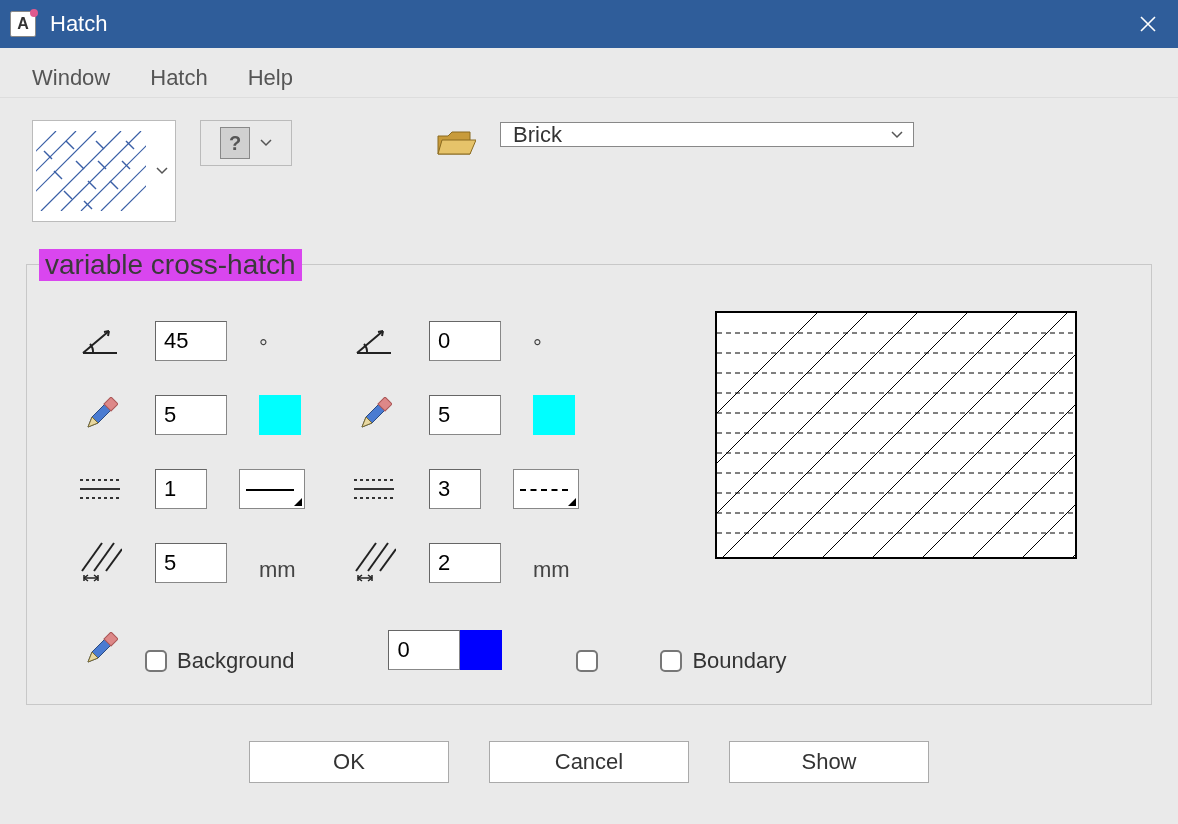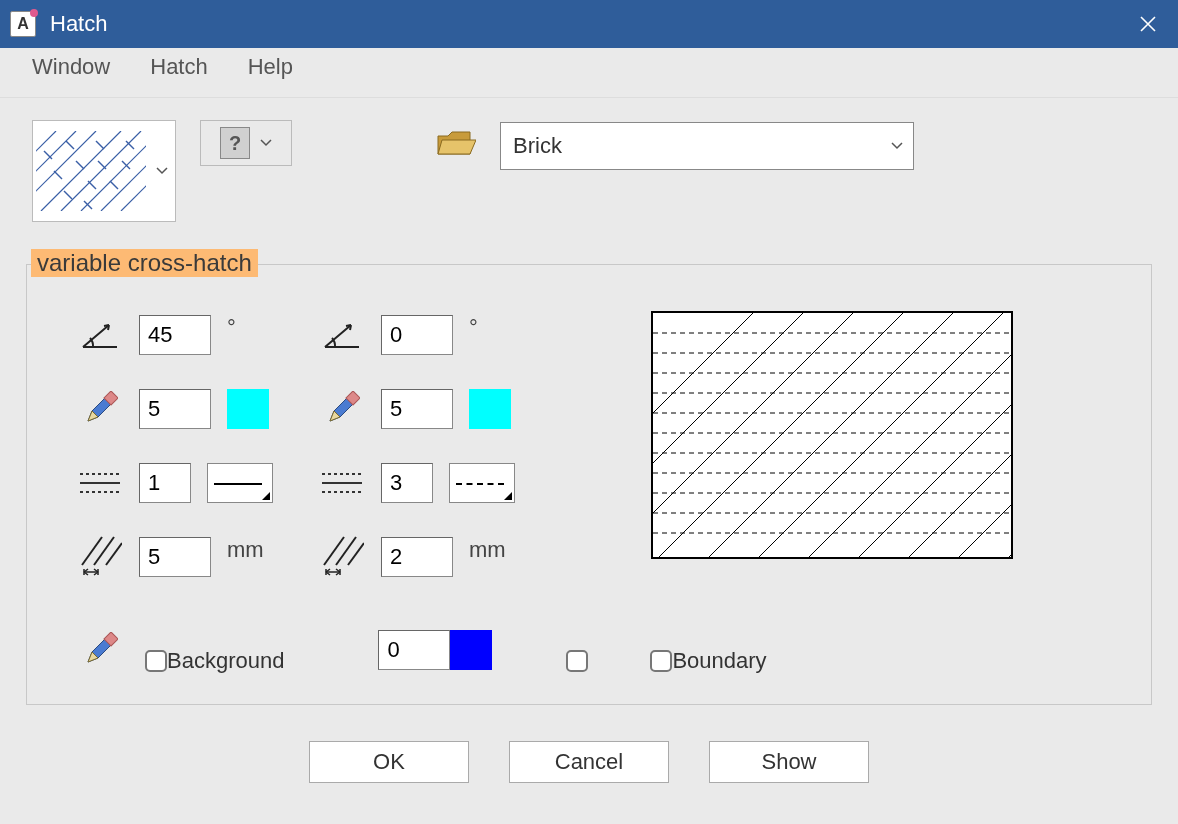--- a/index.html
+++ b/index.html
@@ -41,21 +41,21 @@
   }
   .titlebar .title { font-size: 22px; font-weight: 400; }
   .titlebar .spacer { flex: 1; }
   .titlebar .close {
     width: 44px; height: 48px;
     display: flex; align-items: center; justify-content: center;
     color: #fff; cursor: pointer;
   }
   .menubar {
     height: 50px;
-    display: flex; align-items: flex-start;
+    display: flex; align-items: flex-end;
     padding: 0 18px;
     background: #eaeaea;
     border-bottom: 1px solid #ddd;
     gap: 12px;
   }
   .menubar .item {
     padding: 6px 14px;
     color: #555;
     font-size: 22px;
     cursor: pointer;
@@ -88,56 +88,56 @@
   }
   .help-dd .book {
     width: 30px; height: 32px; background: #d0d0d0; border:1px solid #888;
     display:flex; align-items:center; justify-content:center; font-weight:bold; color:#555;
   }
   .folder-icon {
     margin-left: 120px;
     margin-top: 10px;
   }
   .combo {
-    width: 414px; height: 48px;
+    width: 414px; height: 25px;
     background: #fff;
     border: 1px solid #888;
     display: flex; align-items: center;
     padding: 0 10px 0 12px;
     font-size: 22px;
     cursor: pointer;
     margin-top: 2px;
   }
   .combo .sel { flex: 1; }
 
   .groupbox {
     border: 1px solid #c8c8c8;
     margin: 18px 8px 8px 8px;
     padding: 50px 28px 30px 50px;
     position: relative;
   }
   .groupbox .legend {
     position: absolute;
-    top: -16px; left: 4px;
-    background: #fdba74;
+    top: -16px; left: 12px;
+    background: #d946ef;
     padding: 0 6px;
-    font-size: 24px;
+    font-size: 28px;
     color: #3a3a3a;
   }
   .cols {
     display: flex;
     gap: 40px;
   }
   .param-col {
     display: flex;
     flex-direction: column;
     gap: 28px;
   }
   .param-row {
-    display: flex; align-items: flex-start; gap: 16px;
+    display: flex; align-items: flex-end; gap: 32px;
     height: 46px;
   }
   .icon-slot {
     width: 46px; height: 40px;
     display:flex; align-items:center; justify-content:center;
   }
   .num-input {
     width: 72px; height: 40px;
     background: #fff;
     border: 1px solid #888;
@@ -180,27 +180,27 @@
     gap: 22px;
     margin-top: 42px;
     padding-left: 0px;
   }
   .chk {
     width: 22px; height: 22px;
     border: 2px solid #777;
     border-radius: 5px;
     background: #fff;
   }
-  .chk-lbl { font-size: 22px; color:#333; display:flex; align-items:center; cursor:pointer;margin-top:23px;}
+  .chk-lbl { font-size: 22px; color:#333; display:flex; align-items:center; gap:10px; cursor:pointer;margin-top:23px;}
   .btn-row {
     display:flex; justify-content:center; gap:40px;
     padding: 28px 0 12px 0;
   }
   .btn {
-    width: 160px; height: 42px;
+    width: 200px; height: 42px;
     background:#fff; border:1px solid #aaa;
     font-size:22px; color:#333;
     display:flex; align-items:center; justify-content:center;
     cursor:pointer;
   }
   svg { display:block; }
 </style>
 </head>
 <body>
 

